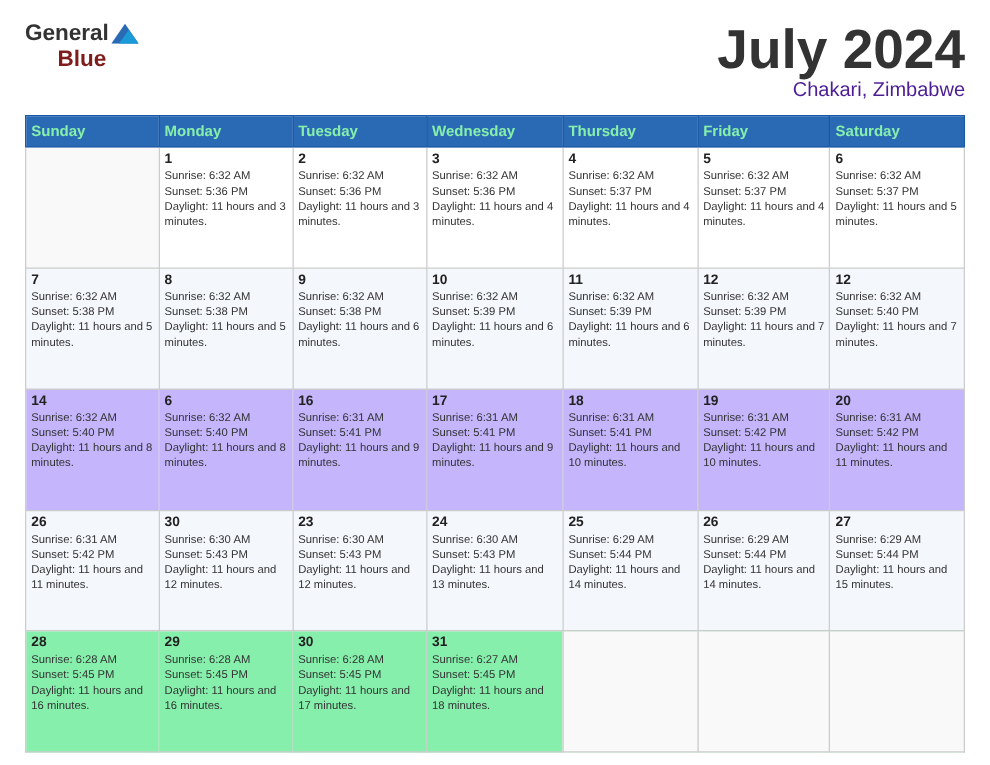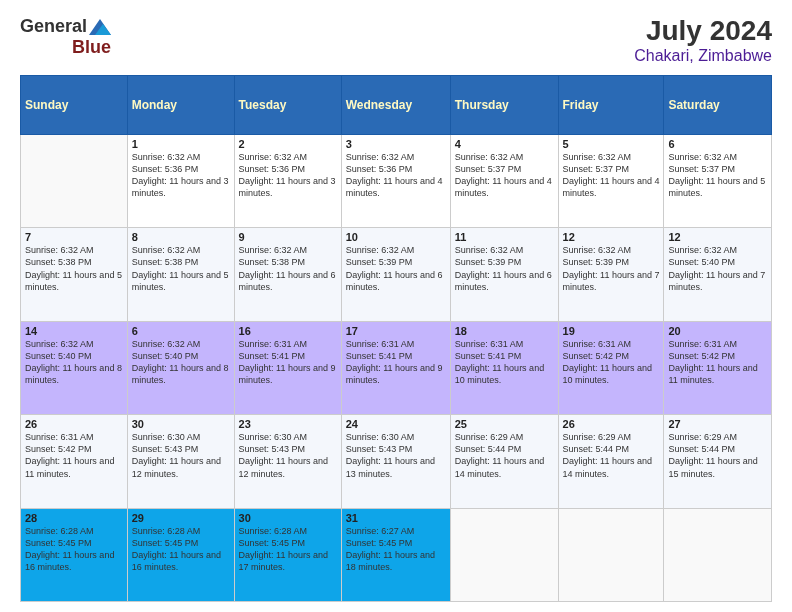--- a/index.html
+++ b/index.html
@@ -19,21 +19,21 @@
     }
     .header {
       display: flex;
       justify-content: space-between;
       align-items: flex-start;
       margin-bottom: 10px;
     }
     .logo {
       display: flex;
       flex-direction: column;
-      align-items: flex-end;
+      align-items: center;
     }
     .logo-text {
       display: flex;
       align-items: center;
     }
     .logo-general {
       font-size: 18px;
       font-weight: bold;
       color: #333;
     }
@@ -44,40 +44,40 @@
     }
     .logo-icon {
       width: 22px;
       height: 16px;
       margin-left: 2px;
     }
     .title-section {
       text-align: right;
     }
     .month-title {
-      font-size: 28px;
+      font-size: 44px;
       font-weight: bold;
       color: #333;
       line-height: 1.1;
     }
     .location-title {
       font-size: 16px;
       color: #4c1d95;
     }
     .calendar {
       width: 100%;
       border-collapse: collapse;
       flex: 1;
     }
     .calendar thead tr th {
       background: #2a6ab5;
-      color: #fef9c3;
+      color: #86efac;
       font-size: 12px;
       font-weight: bold;
-      padding: 22px 4px;
+      padding: 5px 4px;
       text-align: left;
       border: 1px solid #1a5aa5;
     }
     .calendar tbody tr td {
       border: 1px solid #ccc;
       vertical-align: top;
       padding: 3px 4px;
       font-size: 9.5px;
       color: #333;
       width: 113px;
@@ -243,21 +243,21 @@
           </td>
           <td>
             <span class="day-number">26</span>
             <div class="day-info">Sunrise: 6:29 AM<br>Sunset: 5:44 PM<br>Daylight: 11 hours and 14 minutes.</div>
           </td>
           <td>
             <span class="day-number">27</span>
             <div class="day-info">Sunrise: 6:29 AM<br>Sunset: 5:44 PM<br>Daylight: 11 hours and 15 minutes.</div>
           </td>
         </tr>
-        <tr style="background: #0ea5e9;">
+        <tr style="background: #86efac;">
           <td>
             <span class="day-number">28</span>
             <div class="day-info">Sunrise: 6:28 AM<br>Sunset: 5:45 PM<br>Daylight: 11 hours and 16 minutes.</div>
           </td>
           <td>
             <span class="day-number">29</span>
             <div class="day-info">Sunrise: 6:28 AM<br>Sunset: 5:45 PM<br>Daylight: 11 hours and 16 minutes.</div>
           </td>
           <td>
             <span class="day-number">30</span>

